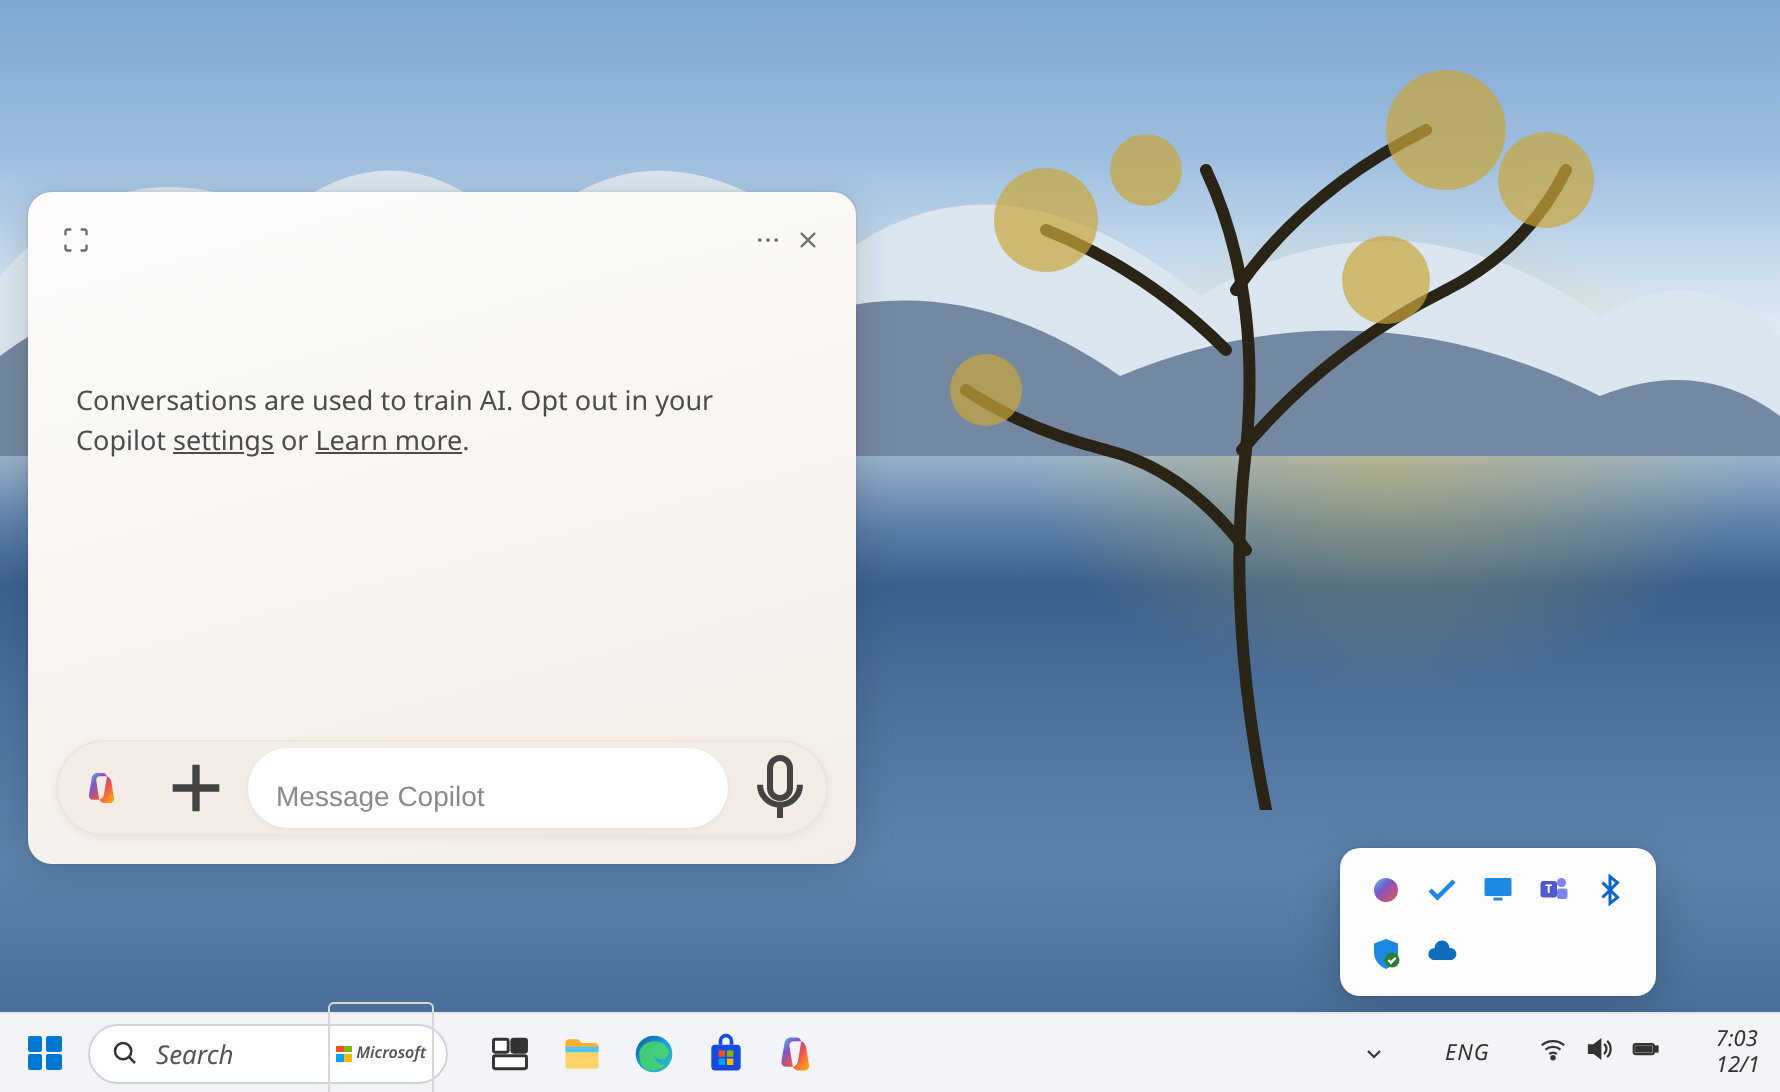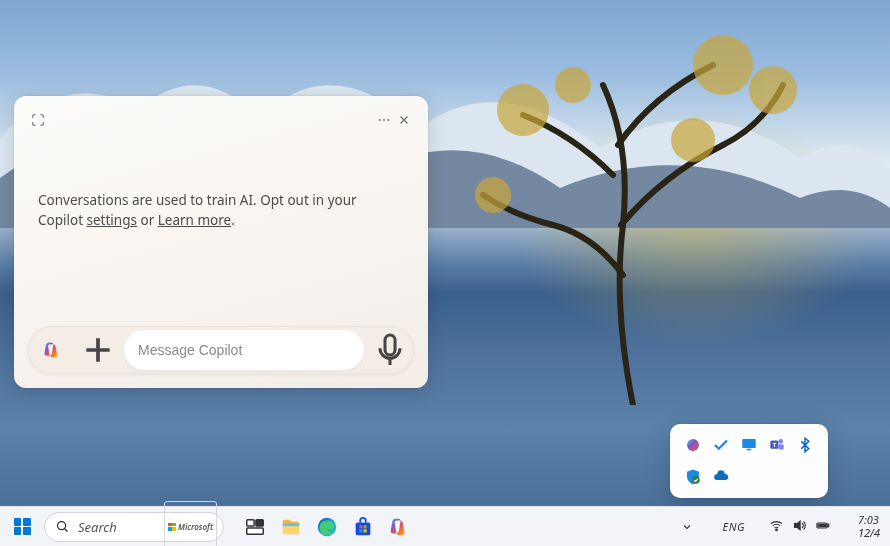--- a/index.html
+++ b/index.html
@@ -29,21 +29,21 @@
   .mtn svg { width:100%; height:100%; display:block; }
 
   
   .tree { position:absolute; left:52%; top:5%; width:340px; height:380px; z-index:1; }
   .tree svg { width:100%; height:100%; }
 
   
   .copilot {
     position: absolute;
     left: 14px; top: 96px;
-    width: 414px; height: 292px;
+    width: 414px; height: 336px;
     background: linear-gradient(165deg, #fdfcfa 0%, #f7f3ef 60%, #f4ede6 100%);
     border-radius: 12px;
     box-shadow: 0 4px 20px rgba(0,0,0,.15), 0 0 0 1px rgba(0,0,0,.04);
     display: flex; flex-direction: column;
     padding: 14px 14px 14px 14px;
   }
   .copilot-titlebar { display:flex; align-items:center; height:20px; }
   .copilot-titlebar .spacer { flex:1; }
   .tb-btn { width:20px; height:20px; display:flex; align-items:center; justify-content:center; border-radius:4px; color:#6b6b6b; cursor:default; }
   .tb-btn svg { width:14px; height:14px; }
@@ -60,21 +60,21 @@
     gap:6px;
     box-shadow: 0 1px 4px rgba(0,0,0,.06), inset 0 0 0 1px rgba(0,0,0,.03);
   }
   .compose .iconbtn {
     width:40px; height:40px; border-radius:50%;
     display:flex; align-items:center; justify-content:center;
     color:#444;
   }
   .compose .input-pill {
     flex:1; height:40px; background:#fff; border-radius:22px;
-    display:flex; align-items:center; padding:4px 14px;
+    display:flex; align-items:flex-start; padding:16px 14px;
     box-shadow: 0 1px 3px rgba(0,0,0,.06);
   }
   .compose .input-pill input {
     border:none; outline:none; width:100%; font-size:14px;
     background:transparent; color:#333;
   }
   .compose .input-pill input::placeholder { color:#8a8a8a; }
 
   .copilot-logo-svg { width:20px; height:20px; }
 
@@ -380,16 +380,16 @@
             <path d="M16 8a5 5 0 0 1 0 8M18.5 5.5a9 9 0 0 1 0 13"></path>
           </svg></span>
       <span><svg viewBox="0 0 24 24" fill="none" stroke="currentColor" stroke-width="1.8">
             <rect x="3" y="8" width="16" height="8" rx="1.5"></rect>
             <rect x="20" y="10" width="2" height="4" fill="currentColor"></rect>
             <rect x="5" y="10" width="12" height="4" fill="currentColor"></rect>
           </svg></span>
     </div>
     <div class="clock">
       <span>7:03</span>
-      <span>12/4</span>
+      <span>12/1</span>
     </div>
   </div>
 </div>
 
 </body></html>

